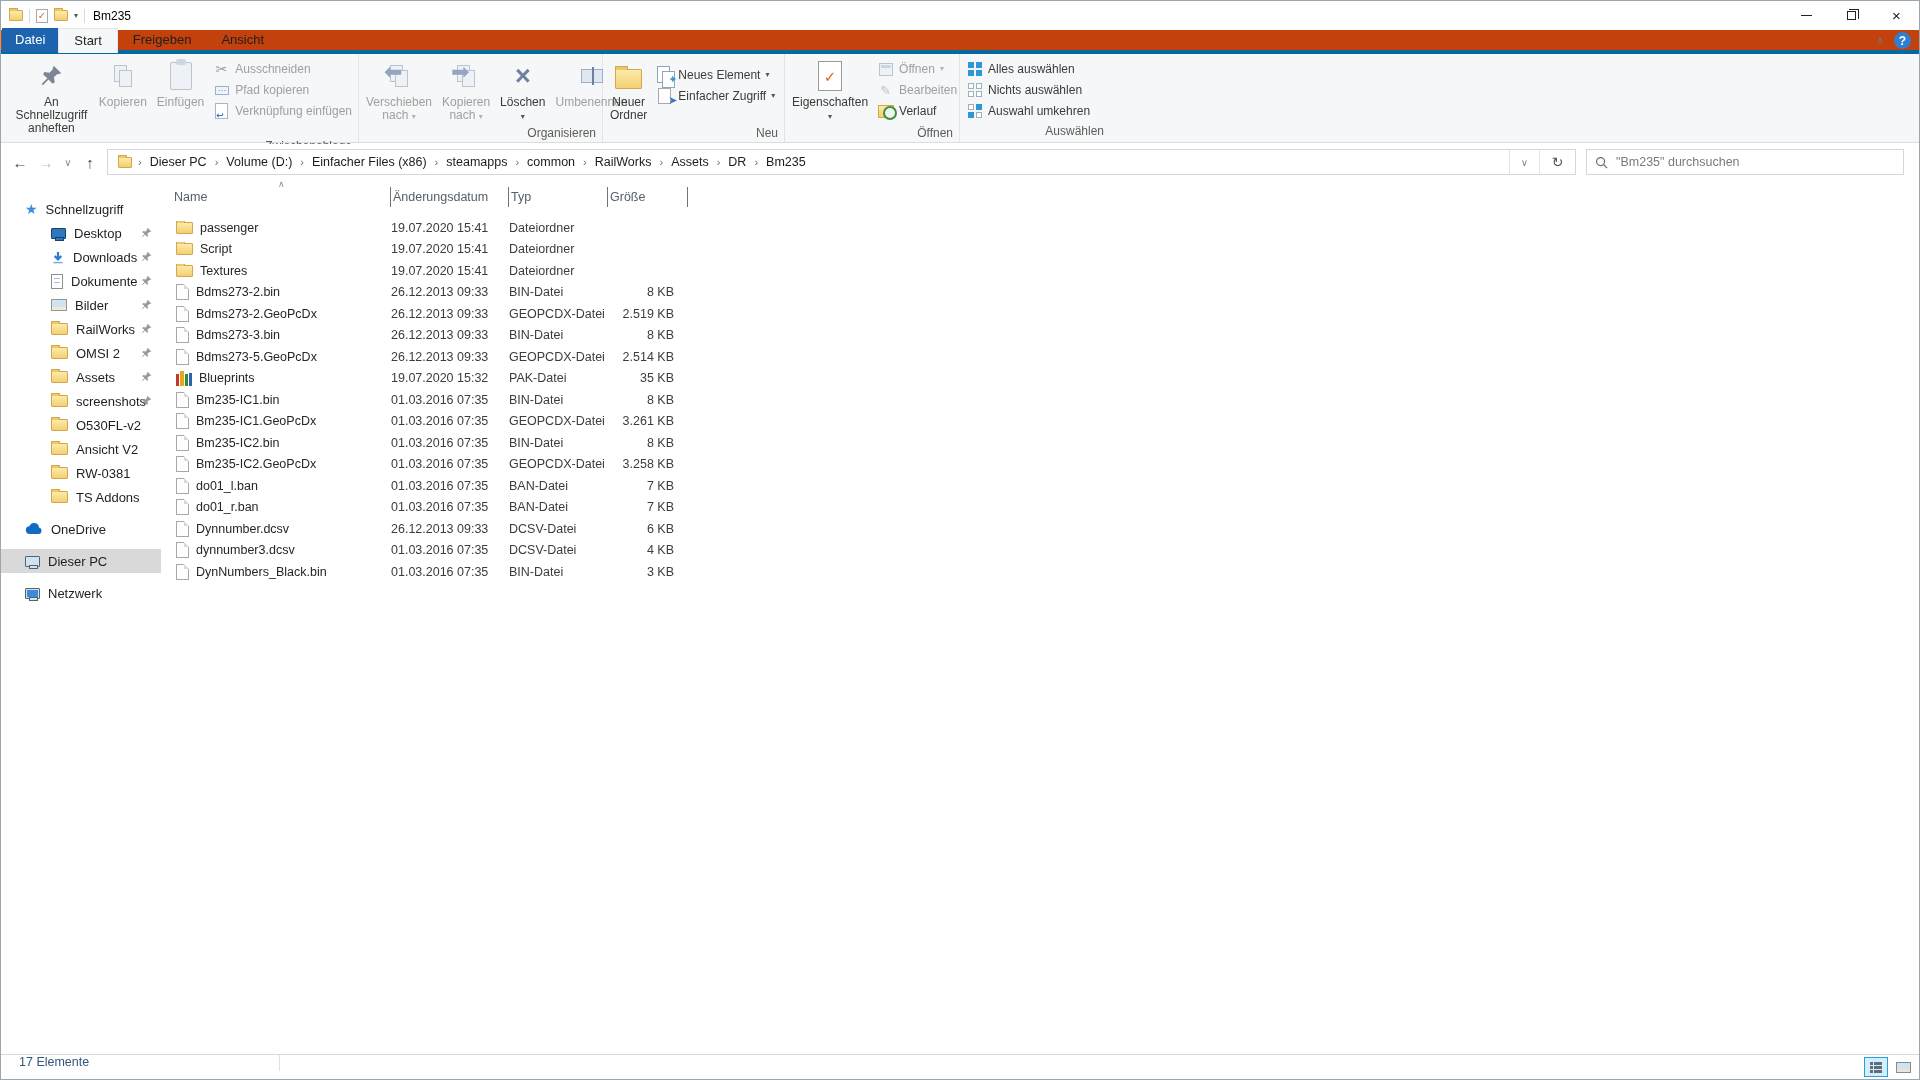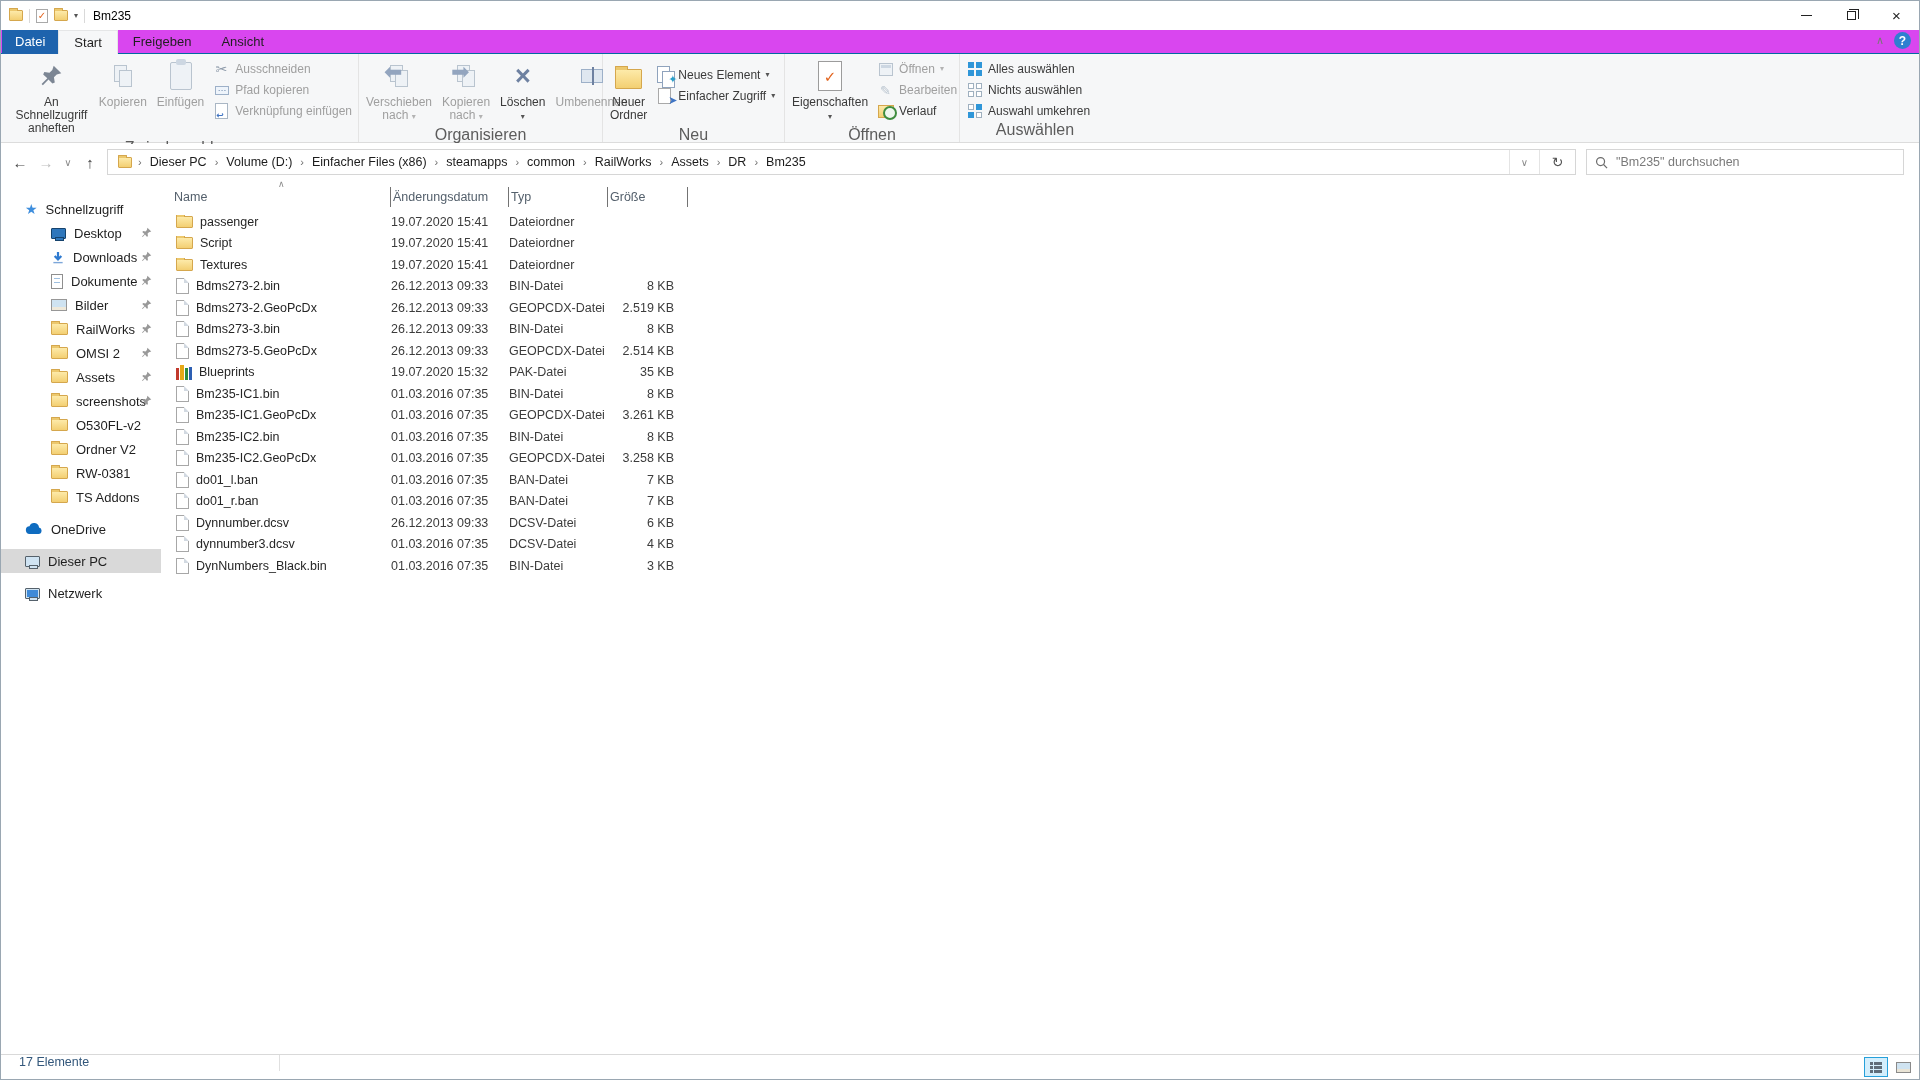--- a/index.html
+++ b/index.html
@@ -12,33 +12,33 @@
   .titlebar{position:absolute;top:0;left:0;right:0;height:29px;display:flex;align-items:center;background:#fff}
   .qat{display:flex;align-items:center;gap:6px;padding-left:8px}
   .qsep{width:1px;height:14px;background:#d9d9d9}
   .title-txt{font-size:12px;margin-left:8px;color:#000}
   .wincontrols{position:absolute;right:0;top:0;height:29px;display:flex}
   .wc{width:45px;height:29px;display:flex;align-items:center;justify-content:center;font-size:13px;color:#222}
   .wc-min span{display:block;width:11px;height:1px;background:#222}
   .wc-restore span{display:block;width:9px;height:9px;border:1px solid #222;position:relative;background:#fff}
   .wc-restore span::before{content:"";position:absolute;left:1px;top:-3px;width:9px;height:9px;border:1px solid #222;border-left:none;border-bottom:none}
   
-  .tabrow{position:absolute;top:29px;left:0;right:0;height:24px;background:#d946ef;display:flex;align-items:flex-start;border-bottom:1px solid #0369a1}
+  .tabrow{position:absolute;top:29px;left:0;right:0;height:24px;background:#c2410c;display:flex;align-items:center;border-bottom:4px solid #0369a1}
   .tab{font-size:13px;padding:4px 15px 5px;color:#1f1f1f}
   .tab-file{background:#1e63ad;color:#fff;padding:4px 13px 5px;margin-left:1px}
   .tab-active{background:#f6f7f8;border:1px solid #e5e6e7;border-bottom:none}
   .tabrow-right{position:absolute;right:8px;top:31px;display:flex;align-items:center;gap:10px}
   .rchev{font-size:11px;color:#777}
   .helpq{width:17px;height:17px;border-radius:50%;background:#2f7fd0;color:#fff;font-size:12px;font-weight:bold;display:flex;align-items:center;justify-content:center}
 
   
   .ribbon{position:absolute;top:53px;left:0;right:0;height:89px;background:#f6f7f8;border-bottom:1px solid #dcdcdc;display:flex;padding-left:6px}
   .grp{display:flex;flex-direction:column;border-right:1px solid #e4e4e4;padding:1px 2px 0}
   .grp-body{display:flex;flex:1;align-items:stretch}
-  .grp-label{text-align:center;font-size:16px;color:#5c5c5c;padding:2px 4px 4px}
+  .grp-label{text-align:right;font-size:12px;color:#5c5c5c;padding:2px 4px 4px}
   .r-big{display:flex;flex-direction:column;align-items:center;justify-content:flex-start;gap:3px;padding:4px 5px 2px;font-size:12px;line-height:13px;color:#3a3a3a;text-align:center}
   .r-big .bic{height:34px;display:flex;align-items:center;justify-content:center}
   .r-col{display:flex;flex-direction:column;justify-content:flex-start;gap:5px;padding:6px 4px 0}
   .r-col.center{justify-content:center;padding-bottom:14px}
   .r-small{display:flex;align-items:center;gap:5px;font-size:12px;color:#3a3a3a;white-space:nowrap}
   .dis{color:#9f9f9f}
   .caret{font-size:8px;color:#555;line-height:8px}
   .dis .caret,.caret.dis{color:#b3b3b3}
 
   
@@ -113,21 +113,21 @@
   .doc-ic::after{content:"";position:absolute;left:2px;right:2px;top:3px;bottom:3px;background:repeating-linear-gradient(to bottom,#9fc0e0 0 1px,transparent 1px 4px)}
   .pic-ic{width:16px;height:12px;border:1px solid #979797;background:linear-gradient(#cfe3f1 0 7px,#efe9da 7px);flex:none}
   .fold.s{margin-top:0;flex:none}
 
   
   .filearea{position:absolute;left:163px;top:180px;right:0;bottom:25px;background:#fff;padding-left:8px}
   .cols{display:flex;height:24px;align-items:center;font-size:12.5px;color:#54606c;position:relative;margin-top:4px}
   .ch{padding-left:2px;border-right:1px solid #737373;height:20px;display:flex;align-items:center}
   .ch1{width:219px}.ch2{width:118px}.ch3{width:99px}.ch4{width:80px}
   .sortmark{position:absolute;left:106px;top:-6px;font-size:9px;color:#8a8a8a}
-  .rows{margin-top:2px}
+  .rows{margin-top:8px}
   .row{display:flex;align-items:center;height:21.5px;font-size:12.5px;color:#262626}
   .c{white-space:nowrap;overflow:hidden}
   .cn{width:219px;display:flex;align-items:center;gap:7px;padding-left:4px}
   .cd{width:118px;color:#3c3c3c}
   .ct{width:99px;color:#3c3c3c}
   .cs{width:80px;text-align:right;padding-right:14px;color:#3c3c3c}
   .file-ic{position:relative;width:13px;height:16px;background:#fff;border:1px solid #a7a7a7;flex:none}
   .file-ic::before{content:"";position:absolute;right:-1px;top:-1px;border-style:solid;border-width:0 5px 5px 0;border-color:#fff #fff #d2d9e1 #d2d9e1}
   .books{width:16px;height:15px;display:flex;align-items:flex-end;gap:1px;flex:none}
   .books s{display:block;width:4px}
@@ -499,21 +499,21 @@
             <path d="M7 .8l4.2 4.2-2.5.6-1.5 1.5.4 2.9-1.2.5-2-2.2-2.6 2.7-.7-.7L3.8 7.6l-2.2-2 .5-1.2 2.9.4L6.4 3.3z" fill="#999"></path>
           </svg>
         </span>
     </div>
     <div class="si child">
       <span class="fold s"></span>
       <span class="si-lb">O530FL-v2</span>
     </div>
     <div class="si child">
       <span class="fold s"></span>
-      <span class="si-lb">Ordner V2</span>
+      <span class="si-lb">Ansicht V2</span>
     </div>
     <div class="si child">
       <span class="fold s"></span>
       <span class="si-lb">RW-0381</span>
     </div>
     <div class="si child">
       <span class="fold s"></span>
       <span class="si-lb">TS Addons</span>
     </div>
     <div class="si-gap"></div>

